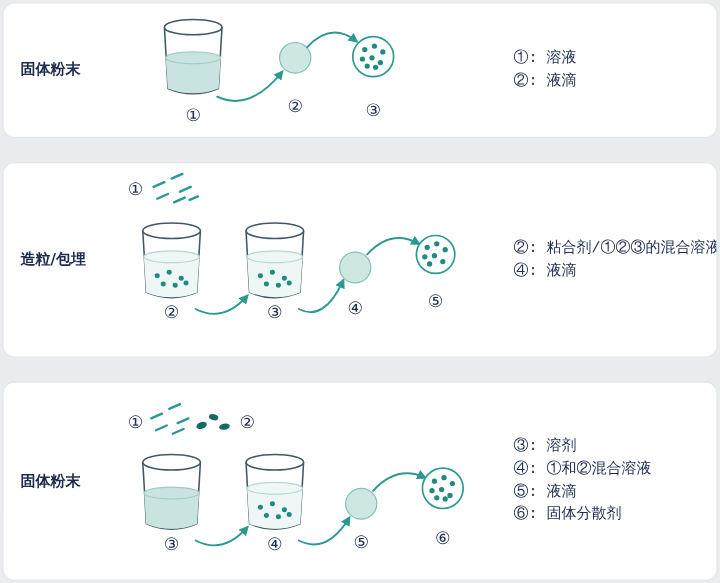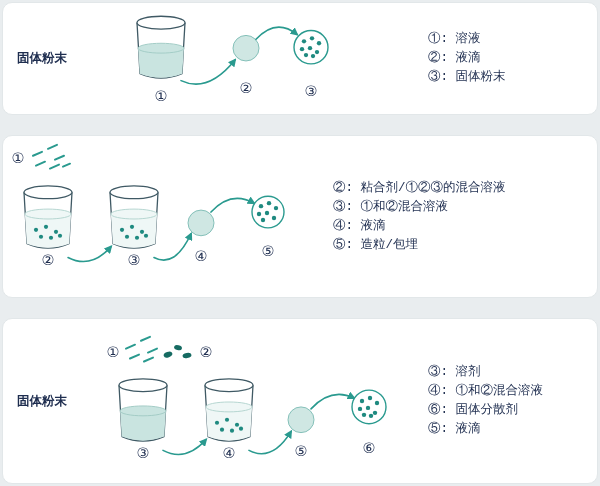--- a/index.html
+++ b/index.html
@@ -91,25 +91,25 @@
         </g>
 
         <text class="step" x="63" y="100">①</text>
         <text class="step" x="148" y="92">②</text>
         <text class="step" x="213" y="95">③</text>
       </svg>
     </div>
     <div class="legend">
       <div class="legend-line">①: 溶液</div>
       <div class="legend-line">②: 液滴</div>
-      <div class="legend-line">③: 固体粉末</div>
     </div>
   </section>
 
   <section class="panel panel-2">
+    <div class="panel-title">造粒/包埋</div>
     <div class="diagram">
       <svg viewBox="0 0 330 163" preserveAspectRatio="none">
         <defs>
           <marker id="ah2" viewBox="0 0 10 10" refX="7.5" refY="5" markerWidth="5.2" markerHeight="5.2" orient="auto">
             <path d="M0 0 L10 5 L0 10 Z" fill="#2a9a8f"></path>
           </marker>
         </defs>
 
         <text class="step" x="15" y="27">①</text>
 
@@ -167,23 +167,21 @@
         </g>
 
         <text class="step" x="45" y="131">②</text>
         <text class="step" x="131" y="131">③</text>
         <text class="step" x="198" y="127">④</text>
         <text class="step" x="265" y="121">⑤</text>
       </svg>
     </div>
     <div class="legend">
       <div class="legend-line">②: 粘合剂/①②③的混合溶液</div>
-      <div class="legend-line">③: ①和②混合溶液</div>
       <div class="legend-line">④: 液滴</div>
-      <div class="legend-line">⑤: 造粒/包埋</div>
     </div>
   </section>
 
   <section class="panel panel-3">
     <div class="panel-title">固体粉末</div>
     <div class="diagram">
       <svg viewBox="0 0 330 166" preserveAspectRatio="none">
         <defs>
           <marker id="ah3" viewBox="0 0 10 10" refX="7.5" refY="5" markerWidth="5.2" markerHeight="5.2" orient="auto">
             <path d="M0 0 L10 5 L0 10 Z" fill="#2a9a8f"></path>
@@ -249,18 +247,18 @@
 
         <text class="step" x="45" y="141">③</text>
         <text class="step" x="131" y="141">④</text>
         <text class="step" x="203" y="139">⑤</text>
         <text class="step" x="271" y="136">⑥</text>
       </svg>
     </div>
     <div class="legend">
       <div class="legend-line">③: 溶剂</div>
       <div class="legend-line">④: ①和②混合溶液</div>
+      <div class="legend-line">⑤: 液滴</div>
       <div class="legend-line">⑥: 固体分散剂</div>
-      <div class="legend-line">⑤: 液滴</div>
     </div>
   </section>
 
 </div>
 
 </body></html>

